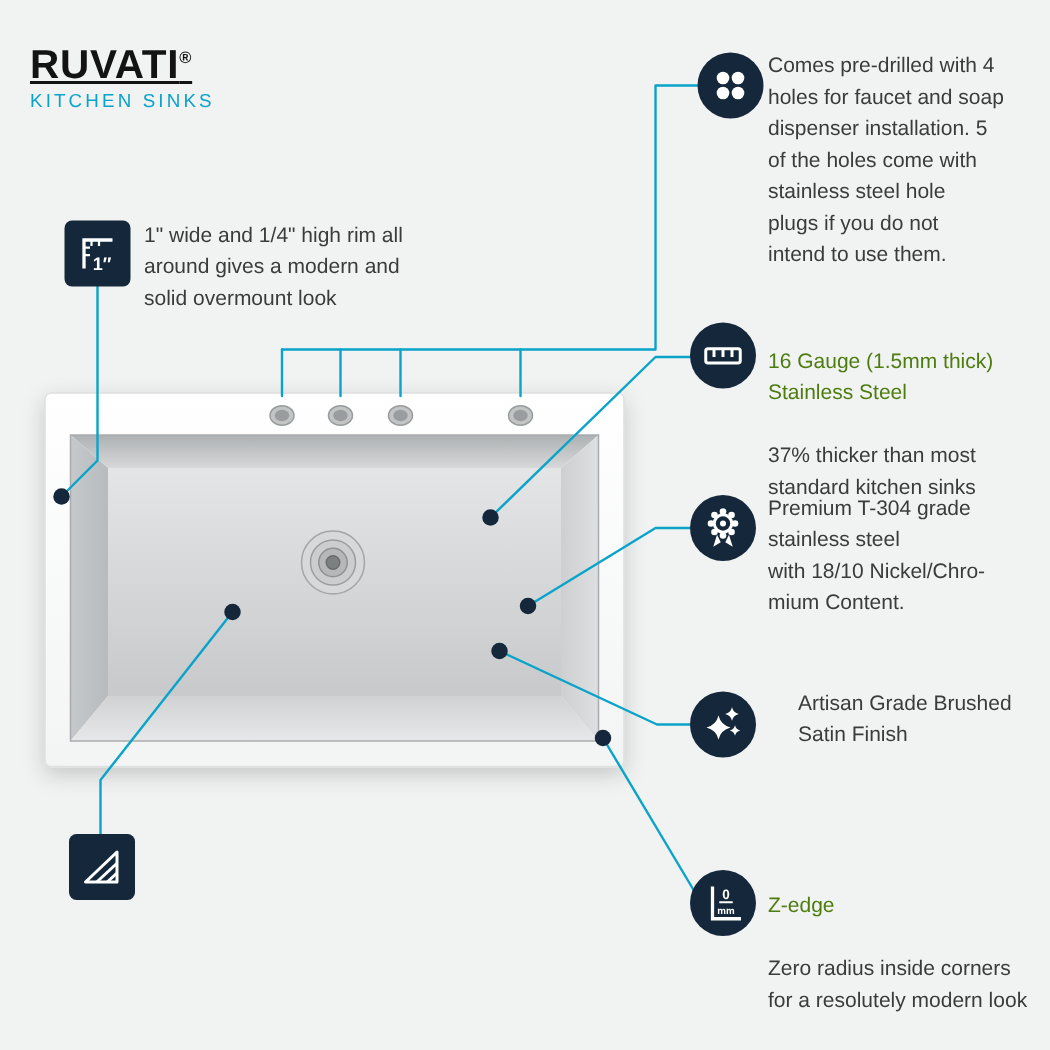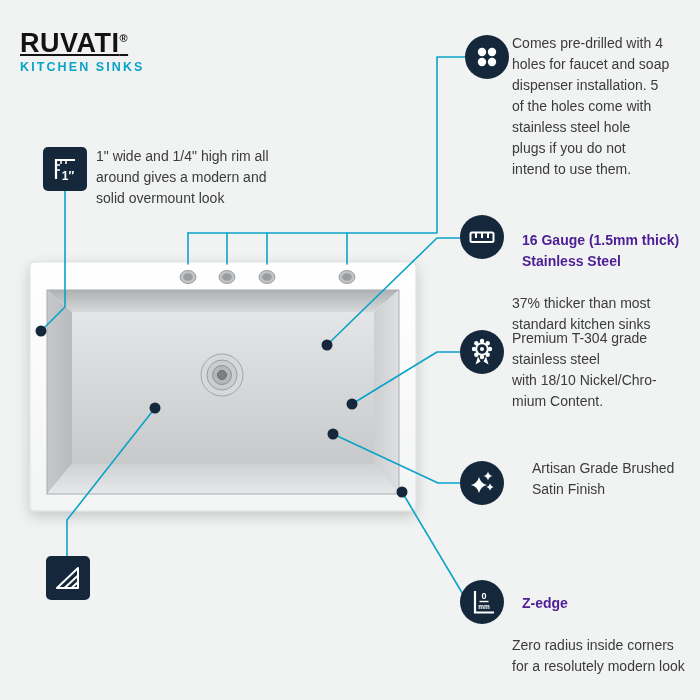--- a/index.html
+++ b/index.html
@@ -3,32 +3,32 @@
 <meta charset="utf-8">
 <style>
   html,body{margin:0;padding:0;}
   body{font-family:"Liberation Sans",sans-serif;background:#e9eaea;}
   .stage{position:relative;width:700px;height:700px;background:#f1f2f2;overflow:hidden;}
 
   
   .logo{position:absolute;left:20px;top:30px;}
   .logo-brand{font-size:27px;font-weight:bold;color:#131313;letter-spacing:.5px;line-height:1;text-decoration:underline;}
   .logo-brand sup{font-size:11px;font-weight:bold;}
-  .logo-tagline{font-size:12.5px;font-weight:bold;color:#0aa3c9;letter-spacing:2.1px;margin-top:3px;}
+  .logo-tagline{font-size:12.5px;font-weight:normal;color:#0aa3c9;letter-spacing:2.1px;margin-top:3px;}
 
   
   .icon{position:absolute;width:44px;height:44px;background:#15283b;border-radius:50%;
         display:flex;align-items:center;justify-content:center;box-sizing:border-box;}
   .icon--square{border-radius:5px;}
   .icon svg{display:block;}
   .icon svg text{font-family:"Liberation Sans",sans-serif;fill:#fff;font-weight:bold;}
 
   
   .callout-text{position:absolute;font-size:14px;line-height:21px;color:#3b3b3b;white-space:pre-line;}
-  .callout-heading{color:#4c1d95;font-weight:bold;white-space:pre-line;margin-left:10px;}
+  .callout-heading{color:#4d7c0f;font-weight:normal;white-space:pre-line;}
 
   .art{position:absolute;left:0;top:0;}
 </style>
 </head>
 <body>
 
 <div class="stage">
 
   <svg class="art" width="700" height="700" viewBox="0 0 700 700">
     <defs>

